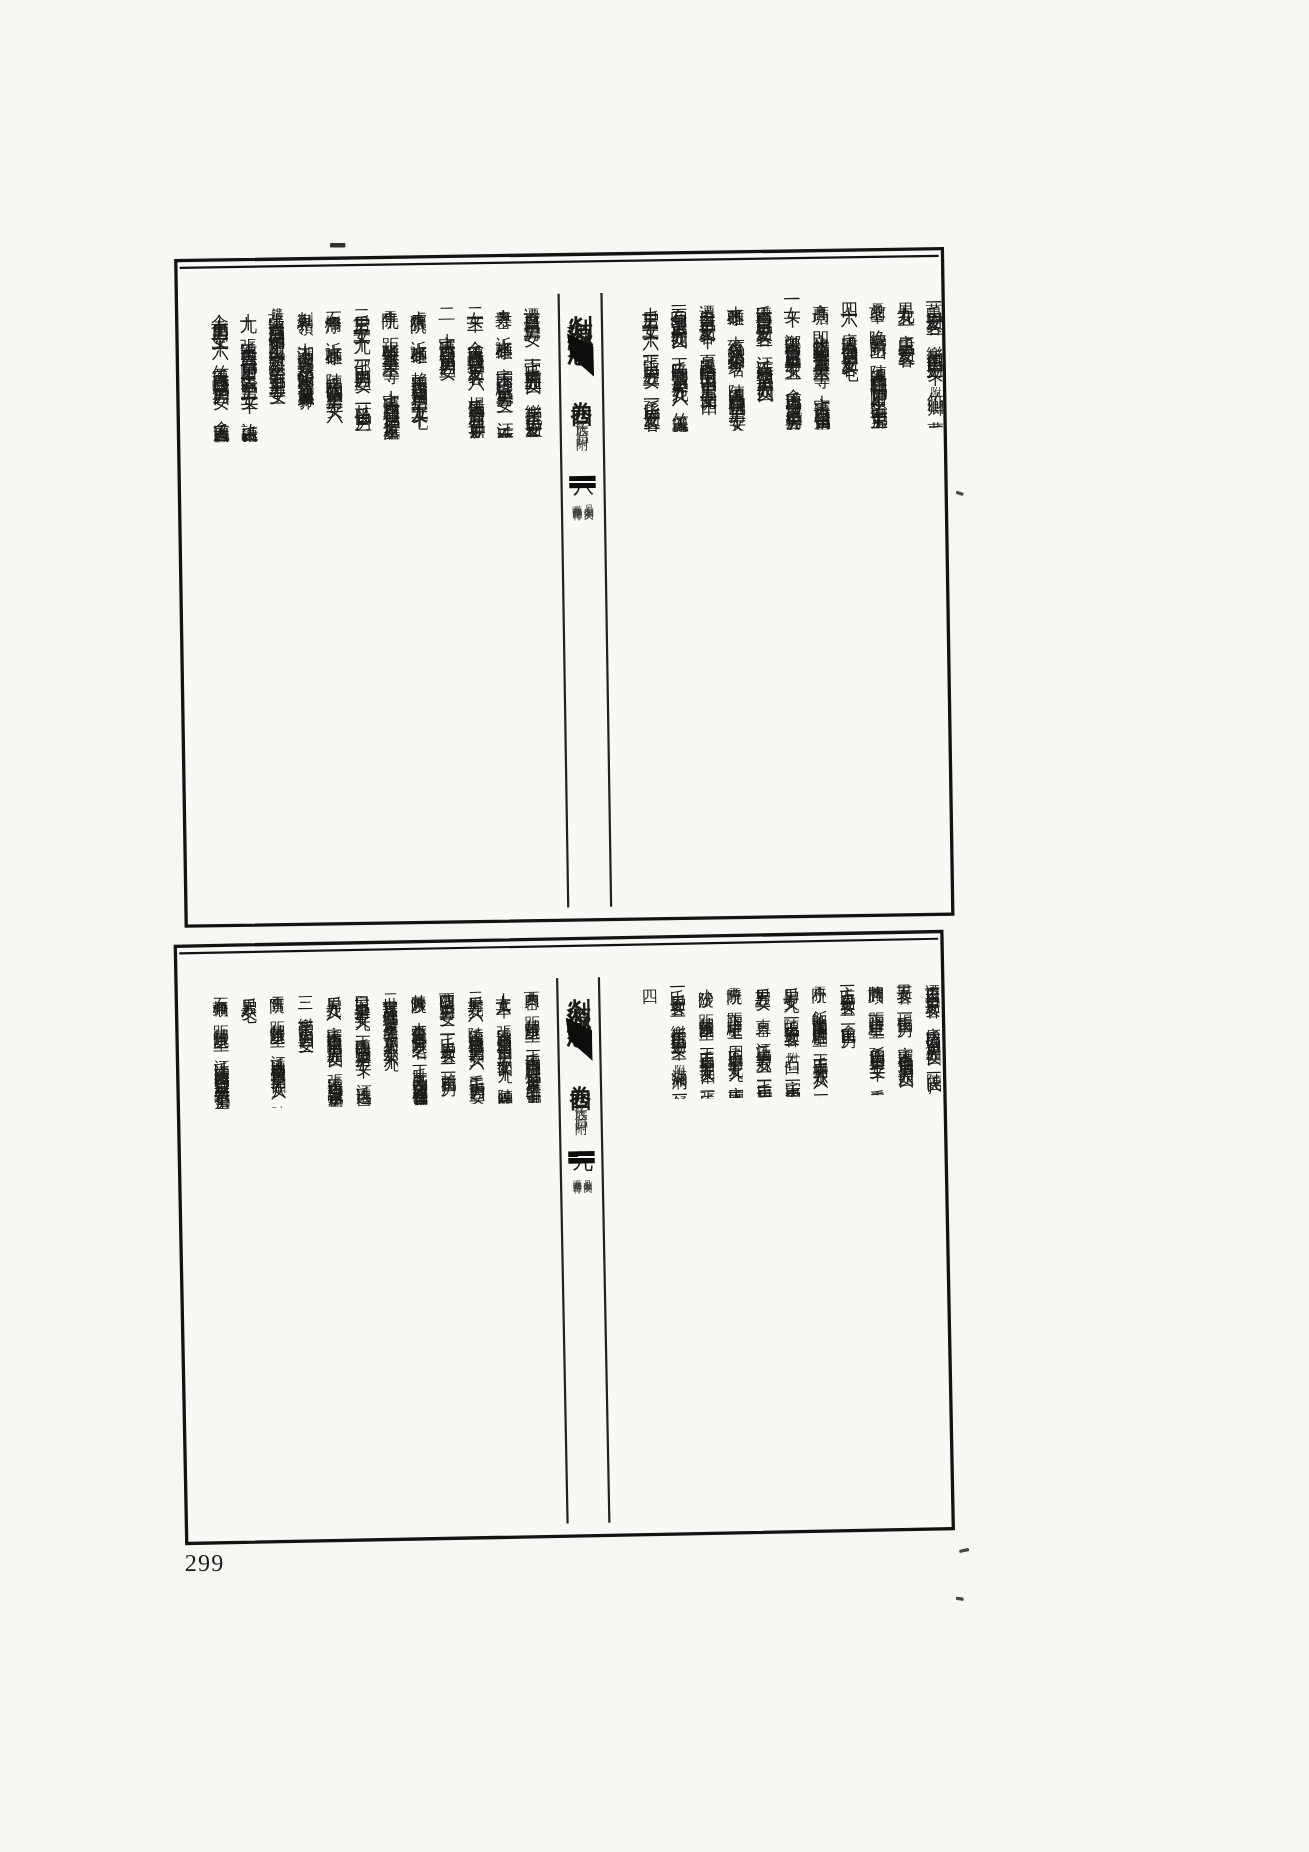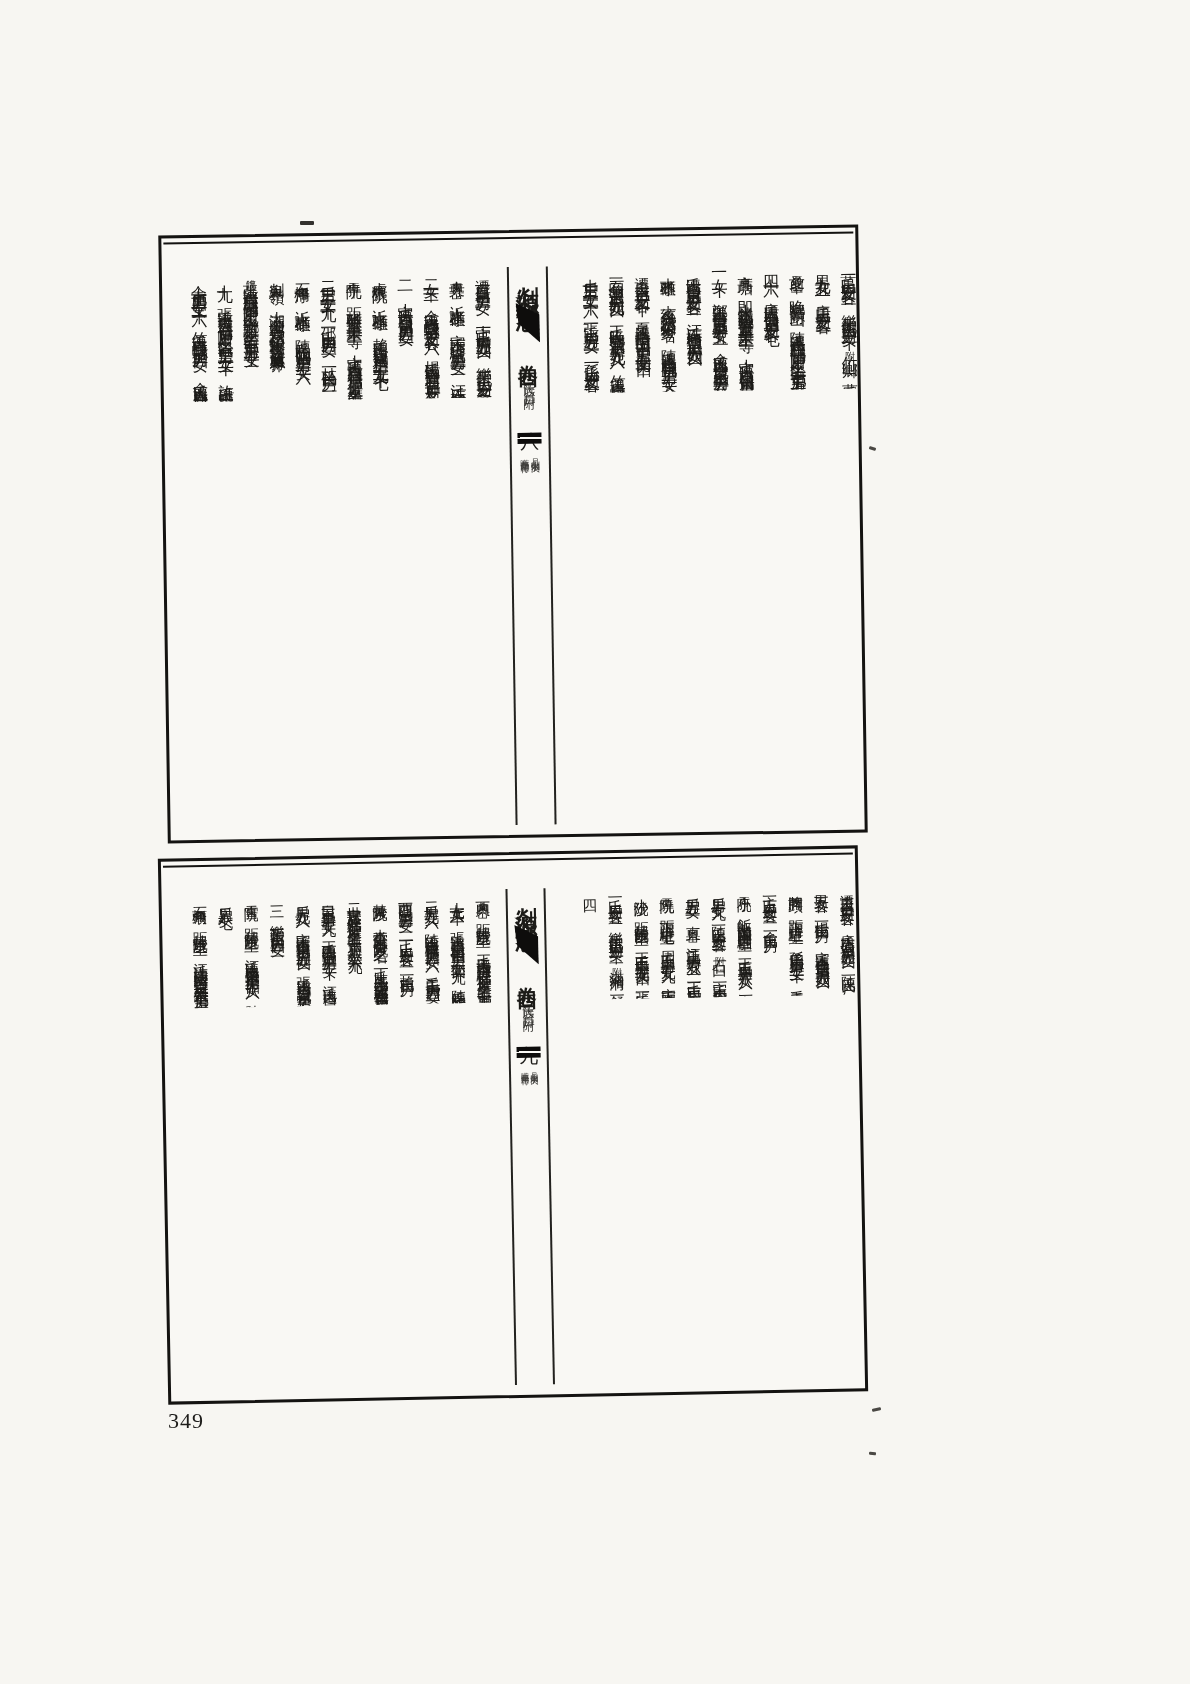--- a/index.html
+++ b/index.html
@@ -119,18 +119,18 @@
       <div class="bx-bar"></div>
       <div class="bx-colophon">
         <span>月山剡水洞天</span>
         <span>囌曲草堂印行</span>
       </div>
     </div>
     <div class="half"><div class="tcol">西嶴<span class="small-annot">向東</span>　距黃沙阮三里　王氏遷自下蹕駐傭一戶僱童一名餘二十九戶男九</div><div class="tcol">十七女八十二　張氏遷自張村二十四戶男六十一女四十九　陳氏柏阮派</div><div class="tcol">二戶男九女六　陸氏遷自梓嶴二戶男四女六　毛氏二戶男四女二　樊氏</div><div class="tcol">西隅派一戶男二女三　丁氏一戶男女各三　賴氏一戶男一</div><div class="tcol">黃沙阮<span class="small-annot">北向西</span>　本堂集已有黃沙阮之名　丁氏其先山邑之惠政橋西遷居柏越</div><div class="tcol">二世定居於此傭一戶僱童一名餘二十八戶男八十八女六十九</div><div class="tcol">泉口五戶男十三女九　王氏西隅派五戶男十一女十　汪氏遷自</div><div class="tcol">戶男九女八　宋氏遷自東陽一戶男五女四　張氏遷自許家岸一戶男二女</div><div class="tcol">三　樂戶張氏一戶男四女三</div><div class="tcol">雪阮<span class="small-annot">向東</span>　距黃沙阮三里　江氏遷自榮嶴二戶男十四女八　陳氏遷自佳</div><div class="tcol">戶男八女七</div><div class="tcol">石橋頭<span class="small-annot">北向西</span>　距黃沙阮三里　汪氏清康熙時遷自汪家村六十七戶男一百六十</div></div>
   </div>
 </div>
 
-<div class="folio">349</div>
+<div class="folio">299</div>
 
 <div class="artifact" id="artifact-1"></div>
 <div class="artifact" id="artifact-2"></div>
 <div class="artifact" id="artifact-3"></div>
 <div class="artifact" id="artifact-4"></div>
 
 </body></html>

